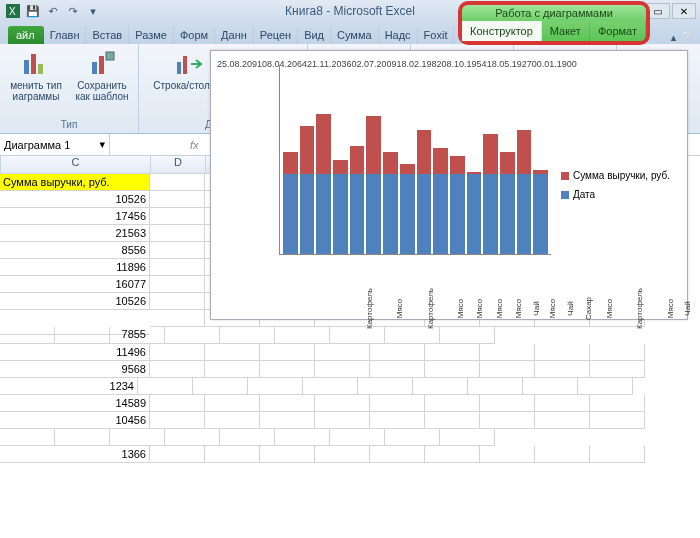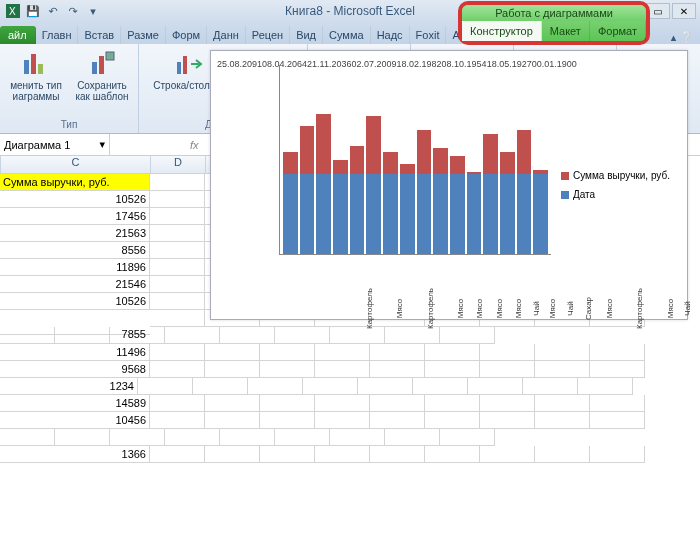--- a/index.html
+++ b/index.html
@@ -14,21 +14,21 @@
 .win-btn { width: 24px; height: 16px; background: #dfe7ef; border: 1px solid #b0c0d0; display: flex; align-items: center; justify-content: center; font-size: 10px; }
 
 
 .chart-tools { position: absolute; right: 50px; top: 1px; border: 4px solid #d73434; border-radius: 10px; padding: 0; background: linear-gradient(#87dd7f, #5bc556); z-index: 10; }
 .chart-tools-inner { background: linear-gradient(#a1e49b, #6fcf69); padding: 2px 12px; border-radius: 6px 6px 0 0; text-align: center; color: #1a4a17; font-size: 11px; }
 .chart-tabs { background: linear-gradient(#78d070, #5bc556); display: flex; border-radius: 0 0 6px 6px; }
 .chart-tab { padding: 4px 8px; color: #1a4a17; border-right: 1px solid rgba(0,0,0,0.1); }
 .chart-tab:first-child { background: #f4faf3; }
 
 
-.tabs { height: 22px; background: linear-gradient(#cfdcec, #c2d4e8); display: flex; align-items: flex-end; padding-left: 0; }
+.tabs { height: 22px; background: linear-gradient(#cfdcec, #c2d4e8); display: flex; align-items: flex-end; padding-left: 8px; }
 .tab { padding: 3px 6px; font-size: 11px; color: #2b4866; border-right: 1px solid rgba(0,0,0,0.05); }
 .tab.file { background: linear-gradient(#3fa63f, #2b8a2b); color: #fff; border-radius: 3px 3px 0 0; padding: 3px 8px; }
 .help-icons { margin-left: auto; padding-right: 6px; color: #3b5a7a; display: flex; gap: 4px; }
 
 
 .ribbon { height: 90px; background: linear-gradient(#f2f6fb, #dfe8f3); border-bottom: 1px solid #a7bdd6; display: flex; }
 .group { border-right: 1px solid #c0d0e2; padding: 2px 6px; display: flex; flex-direction: column; align-items: center; justify-content: space-between; }
 .group-buttons { display: flex; gap: 6px; padding-top: 2px; }
 .rbtn { display: flex; flex-direction: column; align-items: center; width: 60px; text-align: center; font-size: 10px; color: #2b4866; line-height: 1.1; }
 .rbtn.wide { width: 90px; }
@@ -313,21 +313,21 @@
         <div class="cell " style="width: 55px;"></div>
         <div class="cell " style="width: 55px;"></div>
         <div class="cell " style="width: 55px;"></div>
         <div class="cell " style="width: 55px;"></div>
         <div class="cell " style="width: 55px;"></div>
         <div class="cell " style="width: 55px;"></div>
         <div class="cell " style="width: 55px;"></div>
         <div class="cell " style="width: 55px;"></div>
       </div>
       <div class="row">
-        <div class="cell data" style="width: 150px;">21546</div>
+        <div class="cell data" style="width: 150px;">16077</div>
         <div class="cell " style="width: 55px;"></div>
         <div class="cell " style="width: 55px;"></div>
         <div class="cell " style="width: 55px;"></div>
         <div class="cell " style="width: 55px;"></div>
         <div class="cell " style="width: 55px;"></div>
         <div class="cell " style="width: 55px;"></div>
         <div class="cell " style="width: 55px;"></div>
         <div class="cell " style="width: 55px;"></div>
         <div class="cell " style="width: 55px;"></div>
       </div>

